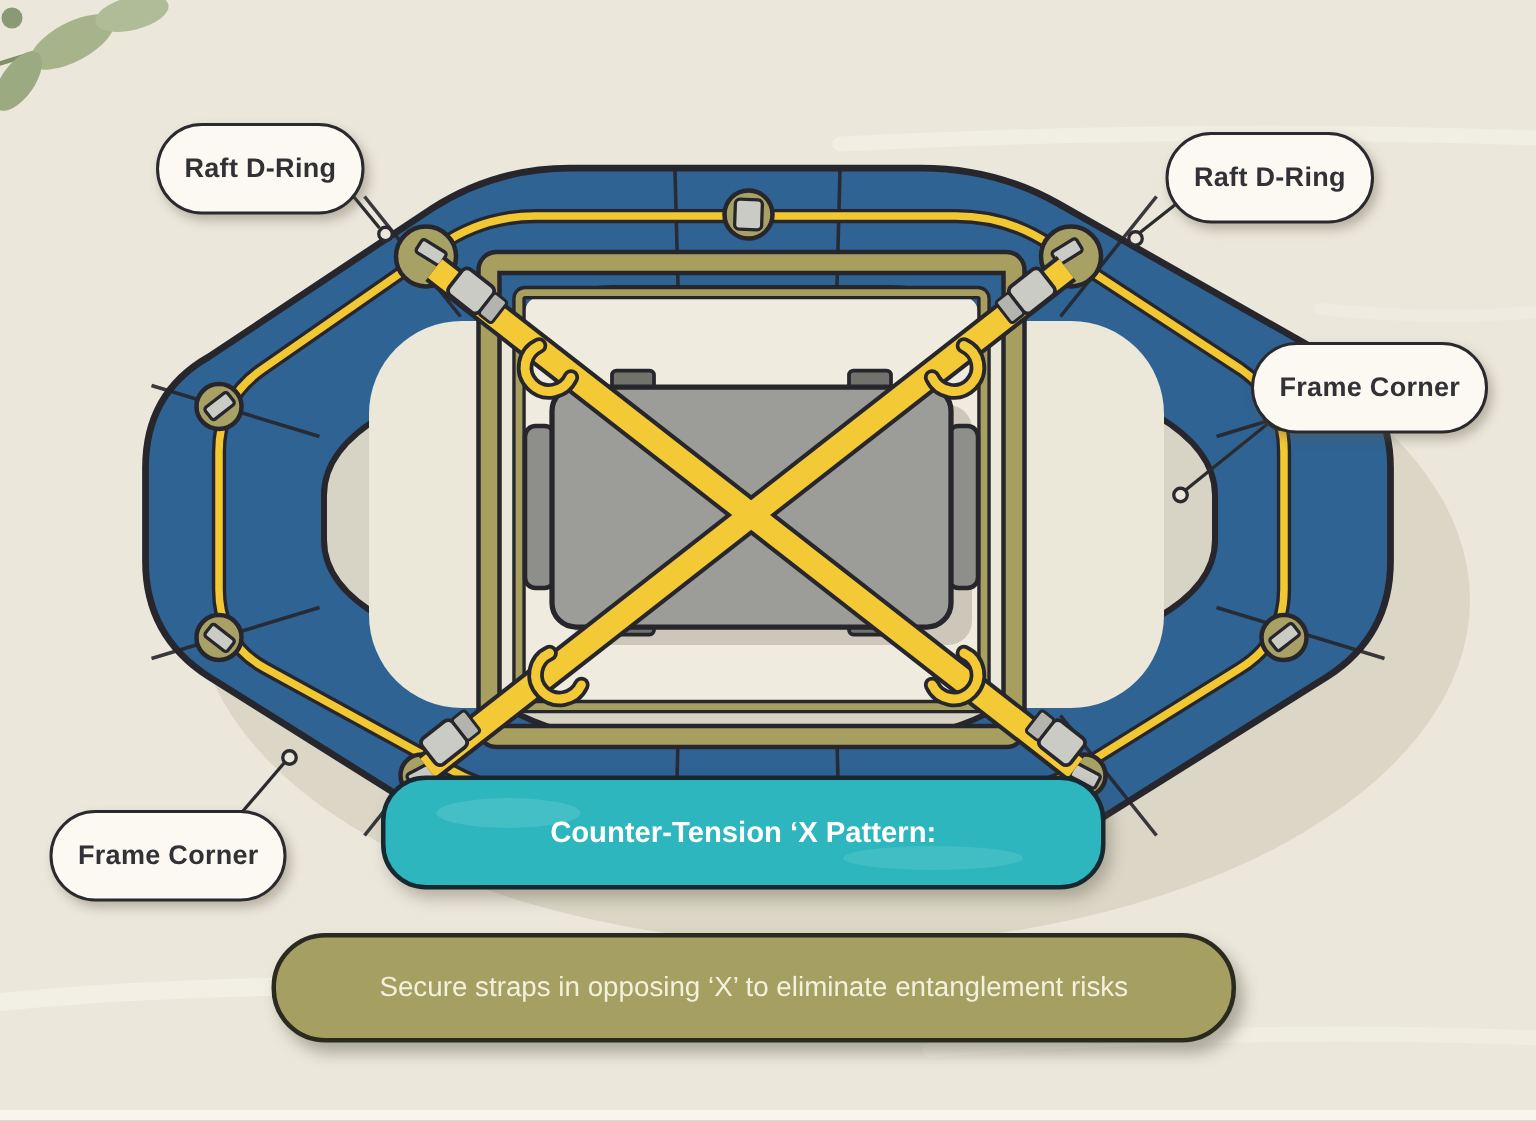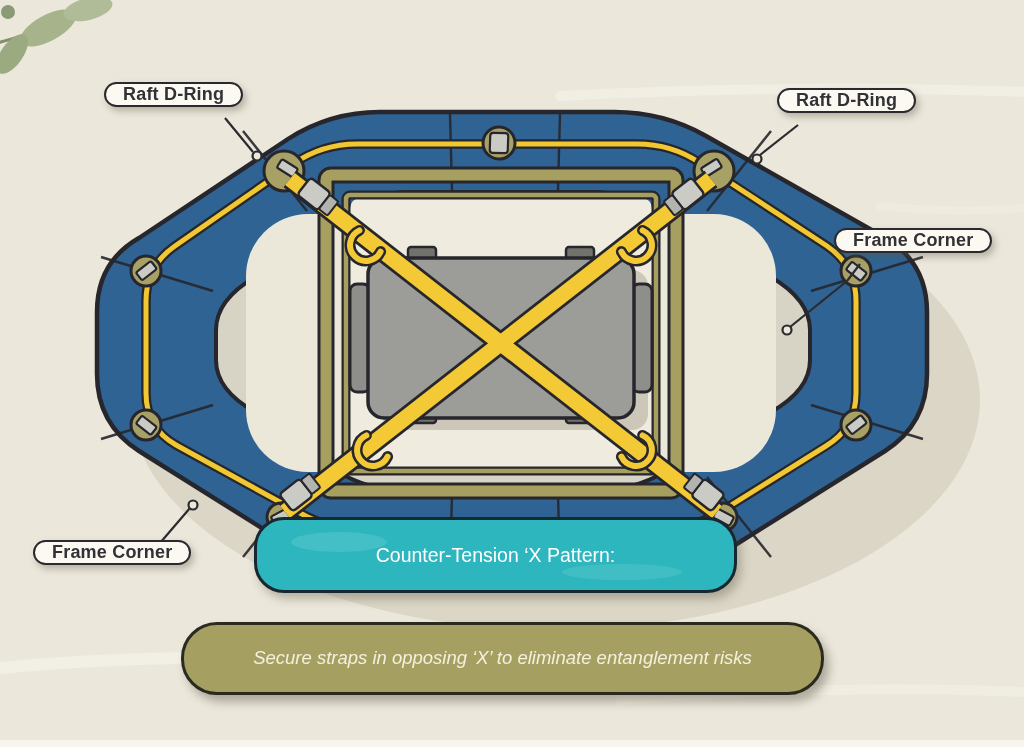--- a/index.html
+++ b/index.html
@@ -5,48 +5,47 @@
   :root{
     --bg:#ebe7db; --ink:#26262c; --pill-bg:#fbf9f2; --teal:#2eb6be; --olive:#a5a061;
     --teal-text:#ffffff; --olive-text:#f4f0de;
   }
   html,body{margin:0;padding:0;background:#cfcabb;}
   body{font-family:"Liberation Sans", sans-serif;}
   .stage{position:relative;width:1024px;height:747px;background:var(--bg);overflow:hidden;}
   .stage svg{position:absolute;inset:0;display:block;}
   .callout{
     position:absolute;display:inline-flex;align-items:flex-start;justify-content:center;
-    padding:0 17px;border:2.5px solid #2a2a2e;border-radius:999px;background:var(--pill-bg);
+    padding:18px 17px;border:2.5px solid #2a2a2e;border-radius:999px;background:var(--pill-bg);
     font-size:18px;font-weight:600;color:#313136;letter-spacing:.2px;white-space:nowrap;
     box-shadow:3px 4px 7px rgba(96,89,70,.38);
   }
   .callout.tl{left:104px;top:82px;}
   .callout.tr{left:777px;top:88px;}
   .callout.r{left:834px;top:228px;}
   .callout.bl{left:33px;top:540px;}
   .banner{
     position:absolute;display:flex;flex-direction:column;align-items:center;justify-content:center;
     text-align:center;box-sizing:border-box;overflow:hidden;
   }
   .banner.caption{
     left:254px;top:517px;width:483px;height:76px;border-radius:30px;
     background:var(--teal);border:3px solid #182831;color:var(--teal-text);
-    font-size:19.5px;font-weight:400;line-height:1.45;
+    font-size:19.5px;font-weight:700;line-height:1.45;
     box-shadow:4px 6px 10px rgba(84,78,61,.35);
   }
   .banner.caption::before{content:"";position:absolute;left:34px;top:12px;width:96px;height:20px;
     border-radius:50%;background:#57c7cc;opacity:.55;}
   .banner.caption::after{content:"";position:absolute;right:52px;bottom:10px;width:120px;height:16px;
     border-radius:50%;background:#57c7cc;opacity:.45;}
   .banner.note{
     left:181px;top:622px;width:643px;height:73px;border-radius:36px;
     background:var(--olive);border:3.5px solid #2b2a20;color:var(--olive-text);
     font-size:18.5px;font-weight:500;line-height:1.42;
     box-shadow:5px 7px 10px rgba(84,78,61,.42);
-    font-style:italic;
   }
   .banner span{position:relative;z-index:1;}
 </style>
 </head>
 <body>
 
 <div class="stage">
 
   <svg width="1024" height="747" viewBox="0 0 1024 747">
 

